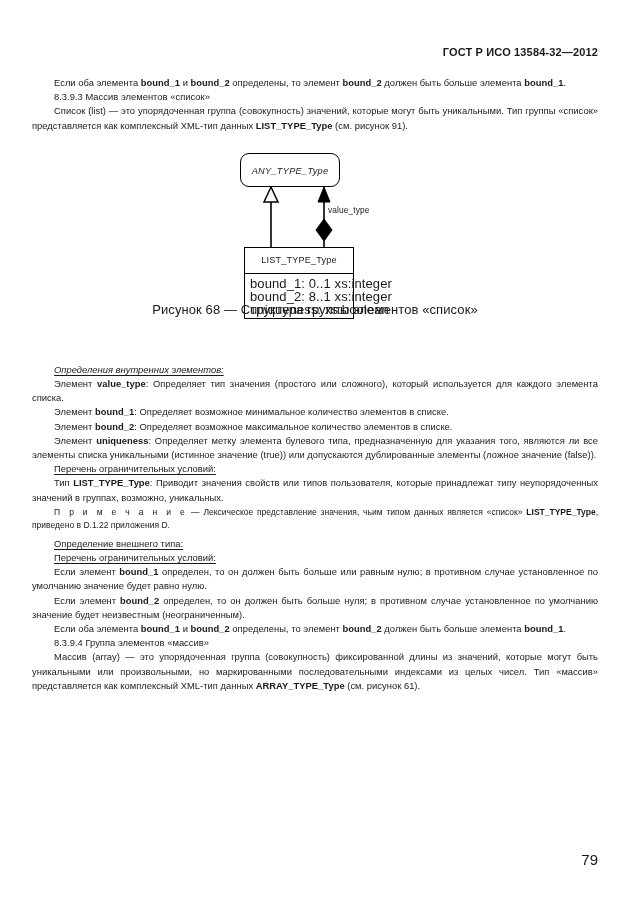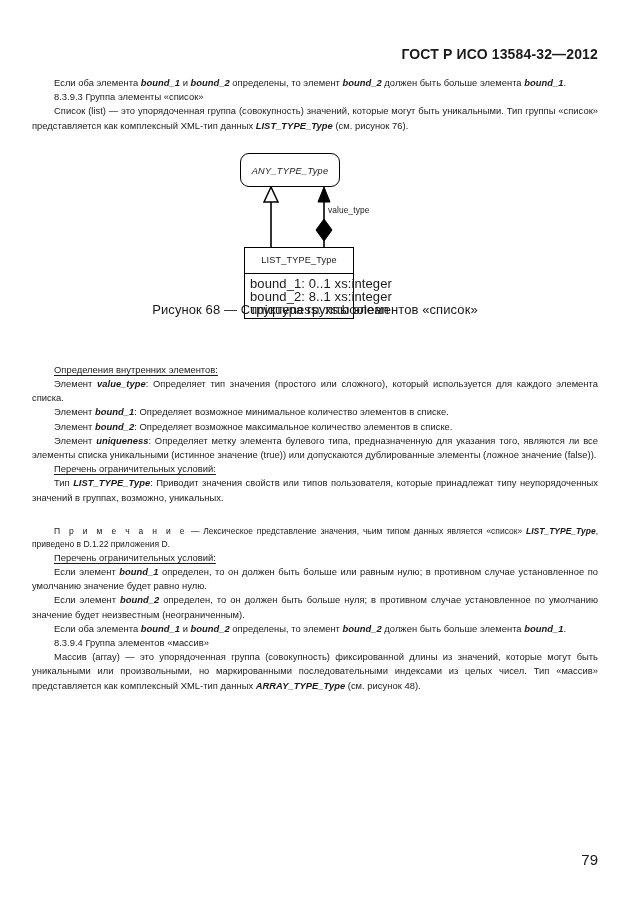--- a/index.html
+++ b/index.html
@@ -19,41 +19,41 @@
     position: absolute;
     left: 0; top: 0;
     width: 630px;
     height: 913px;
     overflow: hidden;
   }
   .header {
     position: absolute;
     top: 46px;
     right: 32px;
-    font-size: 14px;
+    font-size: 11px;
     font-weight: bold;
     letter-spacing: 0.15px;
     white-space: nowrap;
     text-align: center;
   }
   .content {
     position: absolute;
     left: 32px;
     top: 76px;
     width: 566px;
   }
   p.body {
     margin: 0 0 0 0;
     font-size: 9.4px;
     line-height: 14.2px;
     text-align: justify;
     text-indent: 22px;
     letter-spacing: 0.02px;
   }
-  b { font-weight: bold; font-style: italic; }
+  b { font-weight: bold; }
   .u-head {
     display: inline;
     text-decoration: underline;
     text-underline-offset: 1.5px;
   }
   .note {
     font-size: 8.5px;
     line-height: 13px;
     text-align: justify;
     text-indent: 22px;
@@ -147,23 +147,23 @@
 <body>
 
 <div class="page">
 
   <div class="header">ГОСТ Р ИСО 13584-32—2012</div>
 
   <div class="content">
 
     <p class="body"><span>Если оба элемента </span><b>bound_1</b><span> и </span><b>bound_2</b><span> определены, то элемент </span><b>bound_2</b><span> должен быть больше элемента </span><b>bound_1</b><span>.</span></p>
 
-    <p class="body">8.3.9.3 Группа элементы «список»</p>
-
-    <p class="body"><span>Список (list) — это упорядоченная группа (совокупность) значений, которые могут быть уникальными. Тип группы «список» представляется как комплексный XML-тип данных </span><b>LIST_TYPE_Type</b><span> (см. рисунок 76).</span></p>
+    <p class="body">8.3.9.3 Массив элементов «список»</p>
+
+    <p class="body"><span>Список (list) — это упорядоченная группа (совокупность) значений, которые могут быть уникальными. Тип группы «список» представляется как комплексный XML-тип данных </span><b>LIST_TYPE_Type</b><span> (см. рисунок 91).</span></p>
 
     <div class="figure">
       <div class="uml">
 
         <svg width="566" height="172" style="position:absolute;left:0;top:0;">
 
           <line x1="239" y1="102" x2="239" y2="57" stroke="#000" stroke-width="1.6"></line>
           <polygon points="239,42 232,57 246,57" fill="#ffffff" stroke="#000" stroke-width="1.5"></polygon>
 
           <line x1="292" y1="102" x2="292" y2="54" stroke="#000" stroke-width="1.6"></line>
@@ -182,46 +182,47 @@
           <div class="attrs">
             <div>bound_1: 0..1 xs:integer</div>
             <div>bound_2: 8..1 xs:integer</div>
             <div>uniqueness: xs:boolean</div>
           </div>
         </div>
       </div>
       <div class="caption">Рисунок 68 — Структура группы элементов «список»</div>
     </div>
 
-    <p class="body" style="margin-top:22px;"><span class="u-head">Определения внутренних элементов:</span></p>
+    <p class="body" style="margin-top:22px;font-style:italic;"><span class="u-head">Определения внутренних элементов:</span></p>
 
     <p class="body"><span>Элемент </span><b>value_type</b><span>: Определяет тип значения (простого или сложного), который используется для каждого элемента списка.</span></p>
 
     <p class="body"><span>Элемент </span><b>bound_1</b><span>: Определяет возможное минимальное количество элементов в списке.</span></p>
 
     <p class="body"><span>Элемент </span><b>bound_2</b><span>: Определяет возможное максимальное количество элементов в списке.</span></p>
 
     <p class="body"><span>Элемент </span><b>uniqueness</b><span>: Определяет метку элемента булевого типа, предназначенную для указания того, являются ли все элементы списка уникальными (истинное значение (true)) или допускаются дублированные элементы (ложное значение (false)).</span></p>
 
     <p class="body"><span class="u-head">Перечень ограничительных условий:</span></p>
 
     <p class="body"><span>Тип </span><b>LIST_TYPE_Type</b><span>: Приводит значения свойств или типов пользователя, которые принадлежат типу неупорядоченных значений в группах, возможно, уникальных.</span></p>
 
-    <p class="note" style="margin-top:20px;"><span class="sp">П р и м е ч а н и е</span><span> — Лексическое представление значения, чьим типом данных является «список» </span><b>LIST_TYPE_Type</b><span>, приведено в D.1.22 приложения D.</span></p>
-
+    <p class="note" style="margin-top:1px;"><span class="sp">П р и м е ч а н и е</span><span> — Лексическое представление значения, чьим типом данных является «список» </span><b>LIST_TYPE_Type</b><span>, приведено в D.1.22 приложения D.</span></p>
+
+    <p class="body" style="margin-top:5px;"><span class="u-head">Определение внешнего типа:</span></p>
 
 
     <p class="body"><span class="u-head">Перечень ограничительных условий:</span></p>
 
     <p class="body"><span>Если элемент </span><b>bound_1</b><span> определен, то он должен быть больше или равным нулю; в противном случае установленное по умолчанию значение будет равно нулю.</span></p>
 
     <p class="body"><span>Если элемент </span><b>bound_2</b><span> определен, то он должен быть больше нуля; в противном случае установленное по умолчанию значение будет неизвестным (неограниченным).</span></p>
 
     <p class="body"><span>Если оба элемента </span><b>bound_1</b><span> и </span><b>bound_2</b><span> определены, то элемент </span><b>bound_2</b><span> должен быть больше элемента </span><b>bound_1</b><span>.</span></p>
 
     <p class="body">8.3.9.4 Группа элементов «массив»</p>
 
-    <p class="body"><span>Массив (array) — это упорядоченная группа (совокупность) фиксированной длины из значений, которые могут быть уникальными или произвольными, но маркированными последовательными индексами из целых чисел. Тип «массив» представляется как комплексный XML-тип данных </span><b>ARRAY_TYPE_Type</b><span> (см. рисунок 48).</span></p>
+    <p class="body"><span>Массив (array) — это упорядоченная группа (совокупность) фиксированной длины из значений, которые могут быть уникальными или произвольными, но маркированными последовательными индексами из целых чисел. Тип «массив» представляется как комплексный XML-тип данных </span><b>ARRAY_TYPE_Type</b><span> (см. рисунок 61).</span></p>
 
   </div>
 
   <div class="pagenum">79</div>
 </div>
 
 </body></html>

